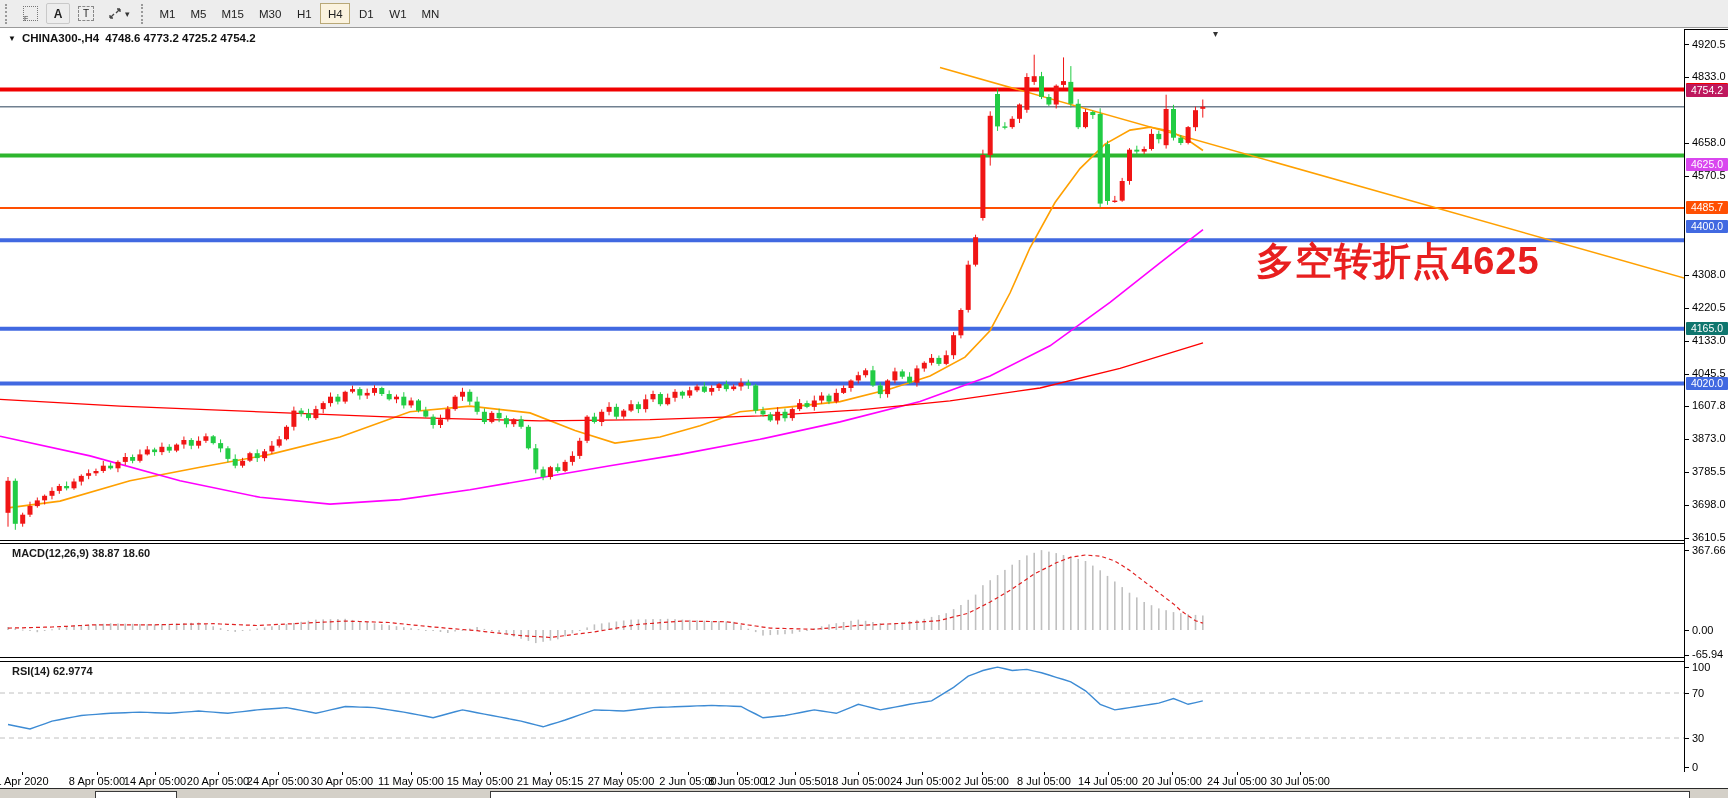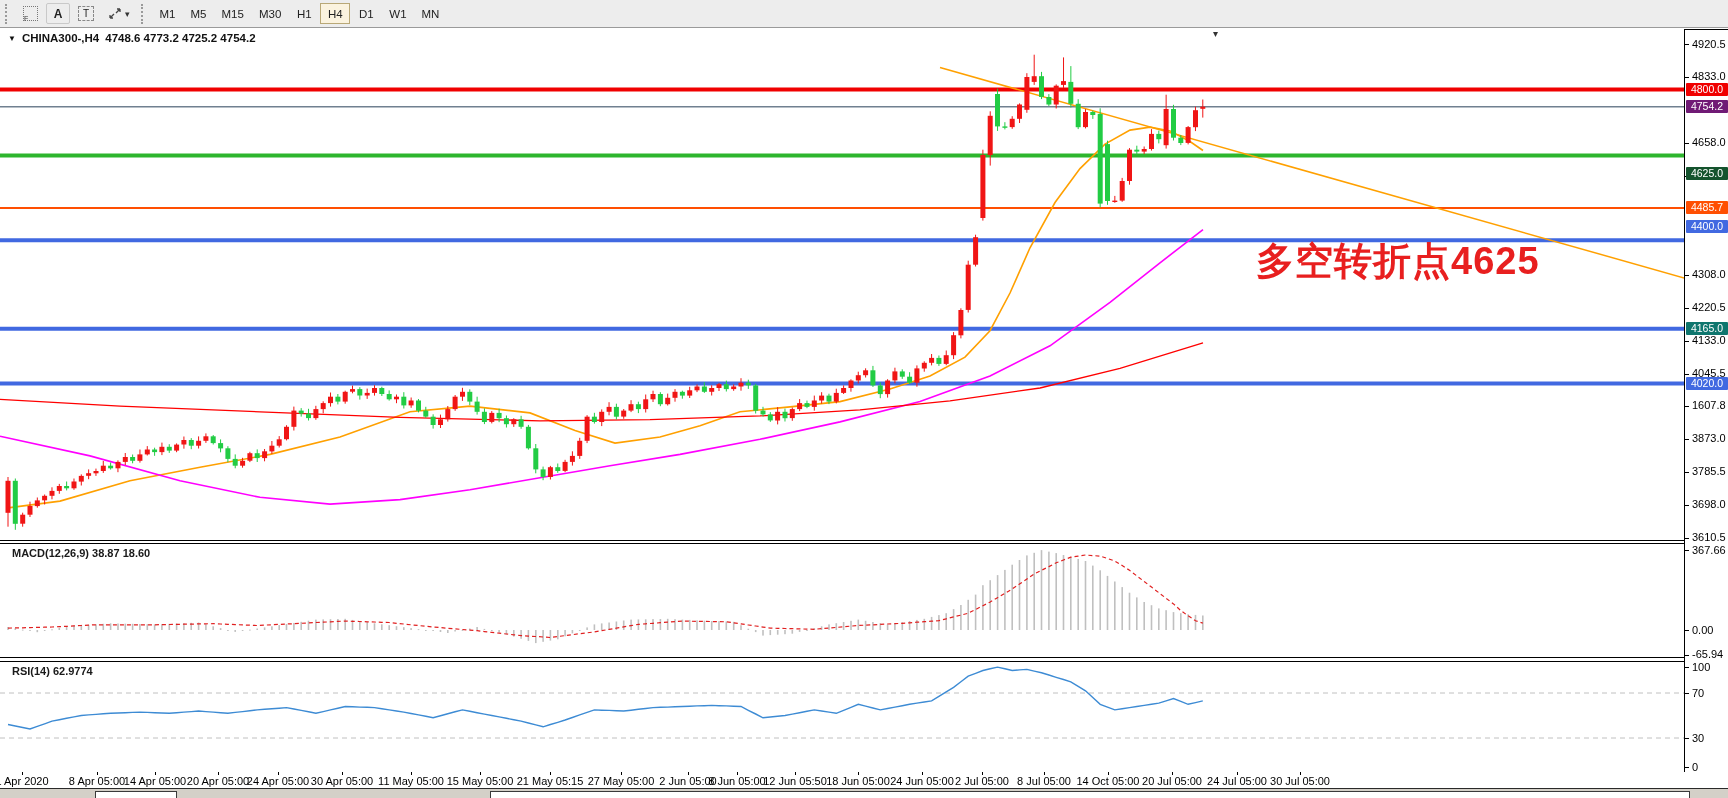--- a/index.html
+++ b/index.html
@@ -646,26 +646,26 @@
       <div class="tick-label" style="top:399px">1607.8</div>
       <div class="tick-dash" style="top:439px"></div>
       <div class="tick-label" style="top:432px">3873.0</div>
       <div class="tick-dash" style="top:472px"></div>
       <div class="tick-label" style="top:465px">3785.5</div>
       <div class="tick-dash" style="top:505px"></div>
       <div class="tick-label" style="top:498px">3698.0</div>
       <div class="tick-dash" style="top:538px"></div>
       <div class="tick-label" style="top:531px">3610.5</div>
       <div class="line-label" style="top:83px;background:#f00000">4800.0</div>
-      <div class="line-label" style="top:167px;background:#14532d">4625.0</div>
+      <div class="line-label" style="top:158px;background:#d946ef">4625.0</div>
       <div class="line-label" style="top:201px;background:#ff4f02">4485.7</div>
       <div class="line-label" style="top:220px;background:#4169e1">4400.0</div>
       <div class="line-label" style="top:322px;background:#0f766e">4165.0</div>
       <div class="line-label" style="top:377px;background:#4169e1">4020.0</div>
-      <div class="line-label" style="top:100px;background:#701a75">4754.2</div>
+      <div class="line-label" style="top:84px;background:#be185d">4754.2</div>
       <div class="tick-dash" style="top:550px"></div>
       <div class="tick-label" style="top:544px">367.66</div>
       <div class="tick-dash" style="top:630px"></div>
       <div class="tick-label" style="top:624px">0.00</div>
       <div class="tick-dash" style="top:655px"></div>
       <div class="tick-label" style="top:648px">-65.94</div>
       <div class="tick-dash" style="top:667px"></div>
       <div class="tick-label" style="top:661px">100</div>
       <div class="tick-dash" style="top:693px"></div>
       <div class="tick-label" style="top:687px">70</div>
@@ -703,21 +703,21 @@
       <div class="date-label" style="left:795px">12 Jun 05:50</div>
       <div class="date-tick" style="left:858px"></div>
       <div class="date-label" style="left:858px">18 Jun 05:00</div>
       <div class="date-tick" style="left:922px"></div>
       <div class="date-label" style="left:922px">24 Jun 05:00</div>
       <div class="date-tick" style="left:982px"></div>
       <div class="date-label" style="left:982px">2 Jul 05:00</div>
       <div class="date-tick" style="left:1044px"></div>
       <div class="date-label" style="left:1044px">8 Jul 05:00</div>
       <div class="date-tick" style="left:1108px"></div>
-      <div class="date-label" style="left:1108px">14 Oct 05:00</div>
+      <div class="date-label" style="left:1108px">14 Jul 05:00</div>
       <div class="date-tick" style="left:1172px"></div>
       <div class="date-label" style="left:1172px">20 Jul 05:00</div>
       <div class="date-tick" style="left:1237px"></div>
       <div class="date-label" style="left:1237px">24 Jul 05:00</div>
       <div class="date-tick" style="left:1300px"></div>
       <div class="date-label" style="left:1300px">30 Jul 05:00</div>
     </div>
 
   <div id="annotation">多空转折点4625</div>
   <div id="shift-marker">▾</div>

